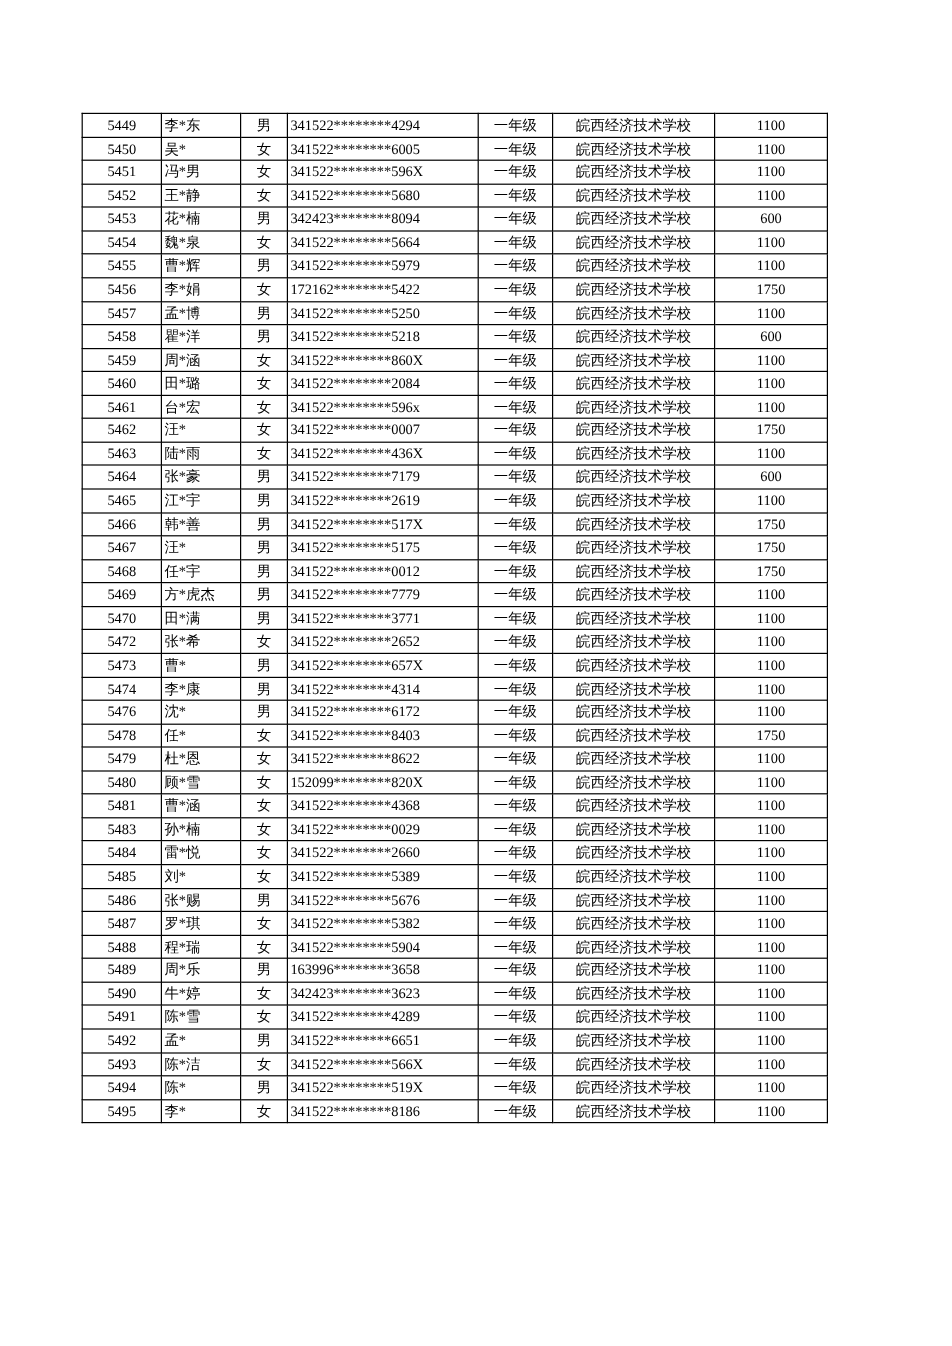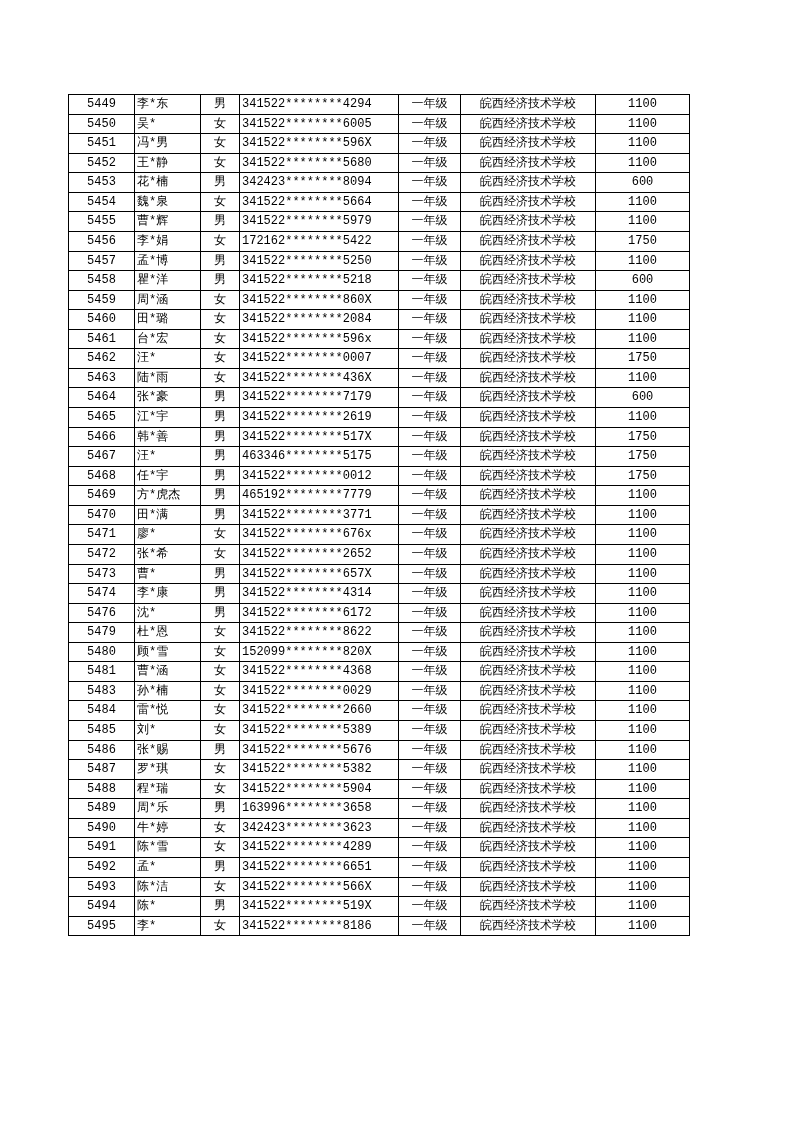--- a/index.html
+++ b/index.html
@@ -12,21 +12,20 @@
     height: 1122px;
     font-family: "Liberation Serif", "DejaVu Serif", serif;
     color: #000000;
   }
   .page {
     position: relative;
     width: 793px;
     height: 1122px;
     background: #ffffff;
     overflow: hidden;
-    font-family: Liberation Mono, monospace;
   }
   table.grid {
     position: absolute;
     left: 68px;
     top: 94px;
     border-collapse: collapse;
     table-layout: fixed;
   }
   table.grid td {
     border: 1px solid #000000;
@@ -222,62 +221,53 @@
           <td class="c-center">男</td>
           <td class="c-left">341522********517X</td>
           <td class="c-center">一年级</td>
           <td class="c-center">皖西经济技术学校</td>
           <td class="c-center">1750</td>
         </tr>
         <tr>
           <td class="c-center">5467</td>
           <td class="c-left">汪*</td>
           <td class="c-center">男</td>
-          <td class="c-left">463346********5175</td>
+          <td class="c-left">341522********5175</td>
           <td class="c-center">一年级</td>
           <td class="c-center">皖西经济技术学校</td>
           <td class="c-center">1750</td>
         </tr>
         <tr>
           <td class="c-center">5468</td>
           <td class="c-left">任*宇</td>
           <td class="c-center">男</td>
           <td class="c-left">341522********0012</td>
           <td class="c-center">一年级</td>
           <td class="c-center">皖西经济技术学校</td>
           <td class="c-center">1750</td>
         </tr>
         <tr>
           <td class="c-center">5469</td>
           <td class="c-left">方*虎杰</td>
           <td class="c-center">男</td>
-          <td class="c-left">465192********7779</td>
+          <td class="c-left">341522********7779</td>
           <td class="c-center">一年级</td>
           <td class="c-center">皖西经济技术学校</td>
           <td class="c-center">1100</td>
         </tr>
         <tr>
           <td class="c-center">5470</td>
           <td class="c-left">田*满</td>
           <td class="c-center">男</td>
           <td class="c-left">341522********3771</td>
           <td class="c-center">一年级</td>
           <td class="c-center">皖西经济技术学校</td>
           <td class="c-center">1100</td>
         </tr>
         <tr>
-          <td class="c-center">5471</td>
-          <td class="c-left">廖*</td>
-          <td class="c-center">女</td>
-          <td class="c-left">341522********676x</td>
-          <td class="c-center">一年级</td>
-          <td class="c-center">皖西经济技术学校</td>
-          <td class="c-center">1100</td>
-        </tr>
-        <tr>
           <td class="c-center">5472</td>
           <td class="c-left">张*希</td>
           <td class="c-center">女</td>
           <td class="c-left">341522********2652</td>
           <td class="c-center">一年级</td>
           <td class="c-center">皖西经济技术学校</td>
           <td class="c-center">1100</td>
         </tr>
         <tr>
           <td class="c-center">5473</td>
@@ -298,20 +288,29 @@
           <td class="c-center">1100</td>
         </tr>
         <tr>
           <td class="c-center">5476</td>
           <td class="c-left">沈*</td>
           <td class="c-center">男</td>
           <td class="c-left">341522********6172</td>
           <td class="c-center">一年级</td>
           <td class="c-center">皖西经济技术学校</td>
           <td class="c-center">1100</td>
+        </tr>
+        <tr>
+          <td class="c-center">5478</td>
+          <td class="c-left">任*</td>
+          <td class="c-center">女</td>
+          <td class="c-left">341522********8403</td>
+          <td class="c-center">一年级</td>
+          <td class="c-center">皖西经济技术学校</td>
+          <td class="c-center">1750</td>
         </tr>
         <tr>
           <td class="c-center">5479</td>
           <td class="c-left">杜*恩</td>
           <td class="c-center">女</td>
           <td class="c-left">341522********8622</td>
           <td class="c-center">一年级</td>
           <td class="c-center">皖西经济技术学校</td>
           <td class="c-center">1100</td>
         </tr>

